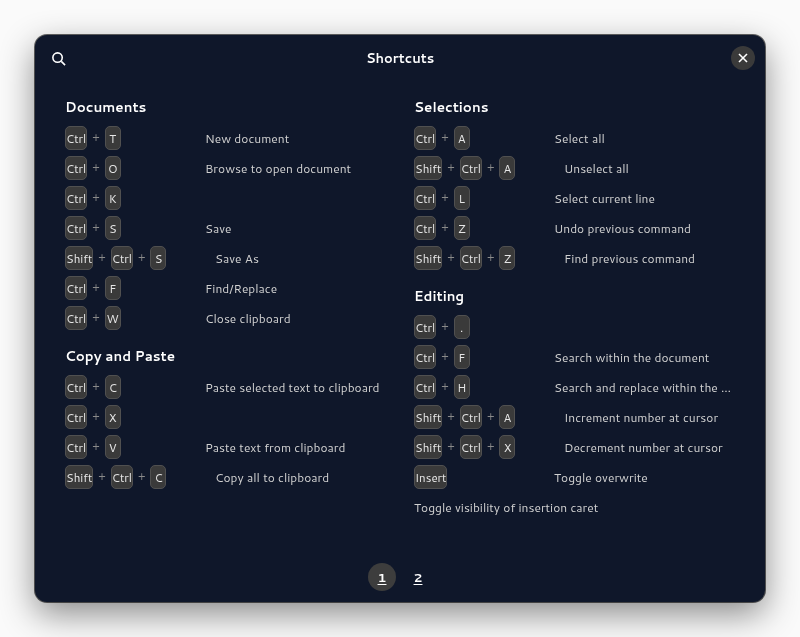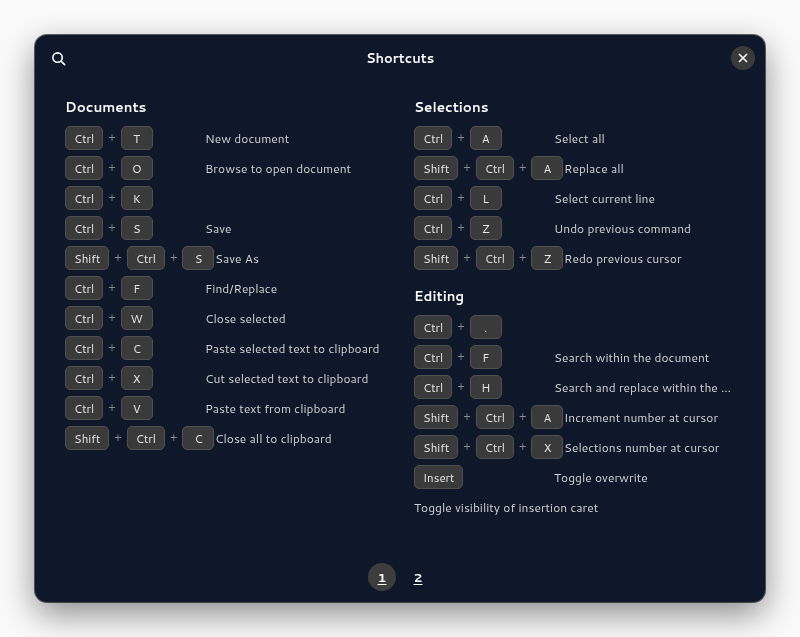--- a/index.html
+++ b/index.html
@@ -95,21 +95,21 @@
   }
   .key {
     display:inline-flex;
     align-items:center;
     justify-content:center;
     background:#3a3a3a;
     border:1px solid #505050;
     border-radius:5px;
     color:#e6e6e6;
     font-size:11.5px;
-    padding: 3px 8px;
+    padding: 3px 0;
     min-width: 14px;
     height: 16px;
   }
   .plus {
     color:#8a8a8a;
     font-size:11px;
     padding: 0 5px;
   }
   .desc {
     color:#d0d0d0;
@@ -213,76 +213,76 @@
             <span class="key">F</span>
           </div>
           <div class="desc">Find/Replace</div>
         </div>
         <div class="row">
           <div class="keys">
             <span class="key">Ctrl</span>
             <span class="plus">+</span>
             <span class="key">W</span>
           </div>
-          <div class="desc">Close selected</div>
-        </div>
+          <div class="desc">Close clipboard</div>
+        </div>
+        <div class="section-title">Copy and Paste</div>
         <div class="row">
           <div class="keys">
             <span class="key">Ctrl</span>
             <span class="plus">+</span>
             <span class="key">C</span>
           </div>
           <div class="desc">Paste selected text to clipboard</div>
         </div>
         <div class="row">
           <div class="keys">
             <span class="key">Ctrl</span>
             <span class="plus">+</span>
             <span class="key">X</span>
           </div>
-          <div class="desc">Cut selected text to clipboard</div>
         </div>
         <div class="row">
           <div class="keys">
             <span class="key">Ctrl</span>
             <span class="plus">+</span>
             <span class="key">V</span>
           </div>
           <div class="desc">Paste text from clipboard</div>
         </div>
         <div class="row">
           <div class="keys keys-wide">
             <span class="key">Shift</span>
             <span class="plus">+</span>
             <span class="key">Ctrl</span>
             <span class="plus">+</span>
             <span class="key">C</span>
           </div>
-          <div class="desc">Close all to clipboard</div>
+          <div class="desc">Copy all to clipboard</div>
         </div>
       </div>
     <div class="col" id="col-right">
         <div class="section-title">Selections</div>
         <div class="row">
           <div class="keys">
             <span class="key">Ctrl</span>
             <span class="plus">+</span>
             <span class="key">A</span>
           </div>
           <div class="desc">Select all</div>
         </div>
         <div class="row">
           <div class="keys keys-wide">
             <span class="key">Shift</span>
             <span class="plus">+</span>
             <span class="key">Ctrl</span>
             <span class="plus">+</span>
             <span class="key">A</span>
           </div>
-          <div class="desc">Replace all</div>
+          <div class="desc">Unselect all</div>
         </div>
         <div class="row">
           <div class="keys">
             <span class="key">Ctrl</span>
             <span class="plus">+</span>
             <span class="key">L</span>
           </div>
           <div class="desc">Select current line</div>
         </div>
         <div class="row">
@@ -294,21 +294,21 @@
           <div class="desc">Undo previous command</div>
         </div>
         <div class="row">
           <div class="keys keys-wide">
             <span class="key">Shift</span>
             <span class="plus">+</span>
             <span class="key">Ctrl</span>
             <span class="plus">+</span>
             <span class="key">Z</span>
           </div>
-          <div class="desc">Redo previous cursor</div>
+          <div class="desc">Find previous command</div>
         </div>
         <div class="section-title">Editing</div>
         <div class="row">
           <div class="keys">
             <span class="key">Ctrl</span>
             <span class="plus">+</span>
             <span class="key">.</span>
           </div>
         </div>
         <div class="row">
@@ -338,21 +338,21 @@
           <div class="desc">Increment number at cursor</div>
         </div>
         <div class="row">
           <div class="keys keys-wide">
             <span class="key">Shift</span>
             <span class="plus">+</span>
             <span class="key">Ctrl</span>
             <span class="plus">+</span>
             <span class="key">X</span>
           </div>
-          <div class="desc">Selections number at cursor</div>
+          <div class="desc">Decrement number at cursor</div>
         </div>
         <div class="row">
           <div class="keys">
             <span class="key">Insert</span>
           </div>
           <div class="desc">Toggle overwrite</div>
         </div>
         <div class="row">
           <div class="desc">Toggle visibility of insertion caret</div>
         </div>

